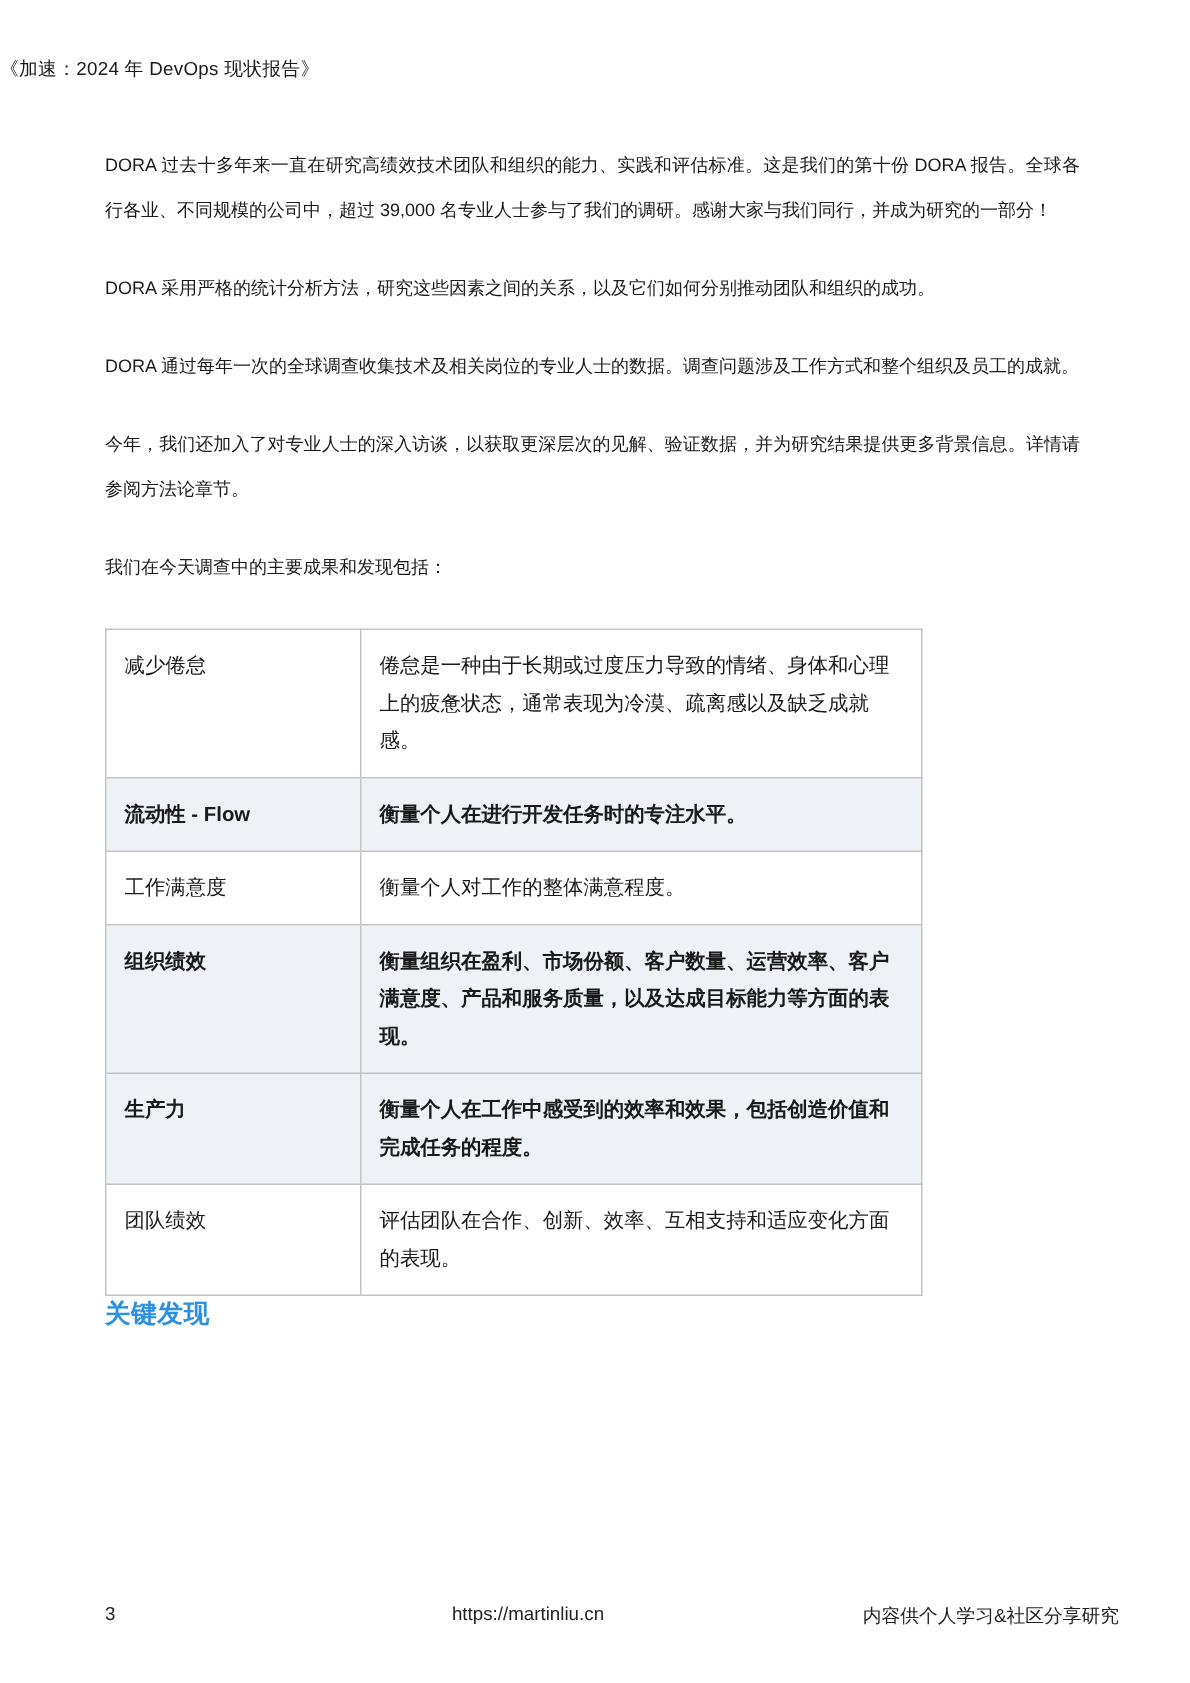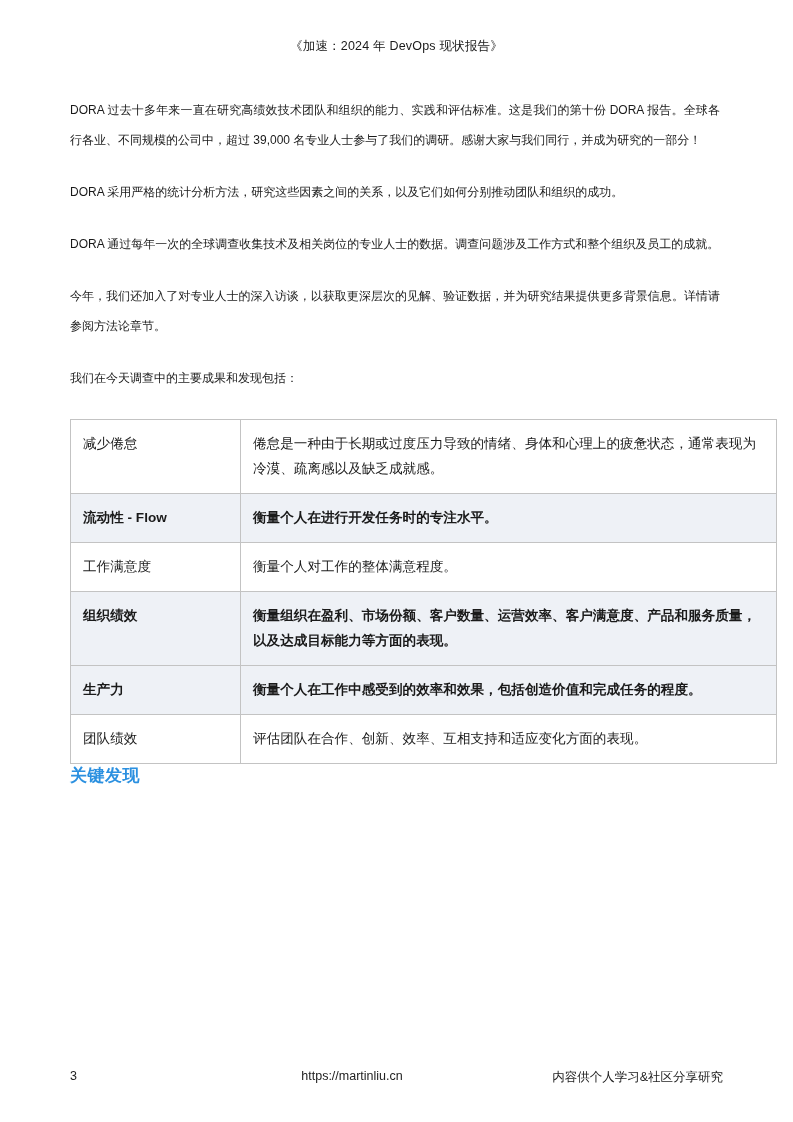--- a/index.html
+++ b/index.html
@@ -19,21 +19,21 @@
     position: relative;
     width: 793px;
     height: 1122px;
     box-sizing: border-box;
   }
   .running-head {
     position: absolute;
     top: 38px;
     left: 0;
     width: 793px;
-    text-align: center;
+    text-align: left;
     font-size: 12.5px;
     color: #1a1a1a;
     letter-spacing: 0.2px;
   }
   .content {
     position: absolute;
     left: 70px;
     top: 95px;
     width: 650px;
   }
@@ -56,21 +56,21 @@
     line-height: 30px;
     margin: 0 0 22px 0;
     color: #1a1a1a;
     text-align: justify;
   }
   p.para.last {
     margin-bottom: 26px;
   }
   table.findings {
     border-collapse: collapse;
-    width: 707px;
+    width: 545px;
     margin-top: 6px;
     border: 1px solid #b9b9b9;
   }
   table.findings td {
     border: 1px solid #c3c3c3;
     padding: 11px 12px 12px 12px;
     font-size: 13.6px;
     line-height: 25px;
     vertical-align: top;
     color: #1a1a1a;
@@ -104,21 +104,21 @@
     position: absolute;
     left: 0;
     top: 0;
     width: 704px;
     text-align: center;
     font-size: 12.5px;
     color: #222;
   }
   .footer .note {
     position: absolute;
-    right: 70px;
+    right: 47px;
     top: 0;
     font-size: 12.5px;
     color: #222;
   }
 </style>
 </head>
 <body>
 
 <div class="page">
 

